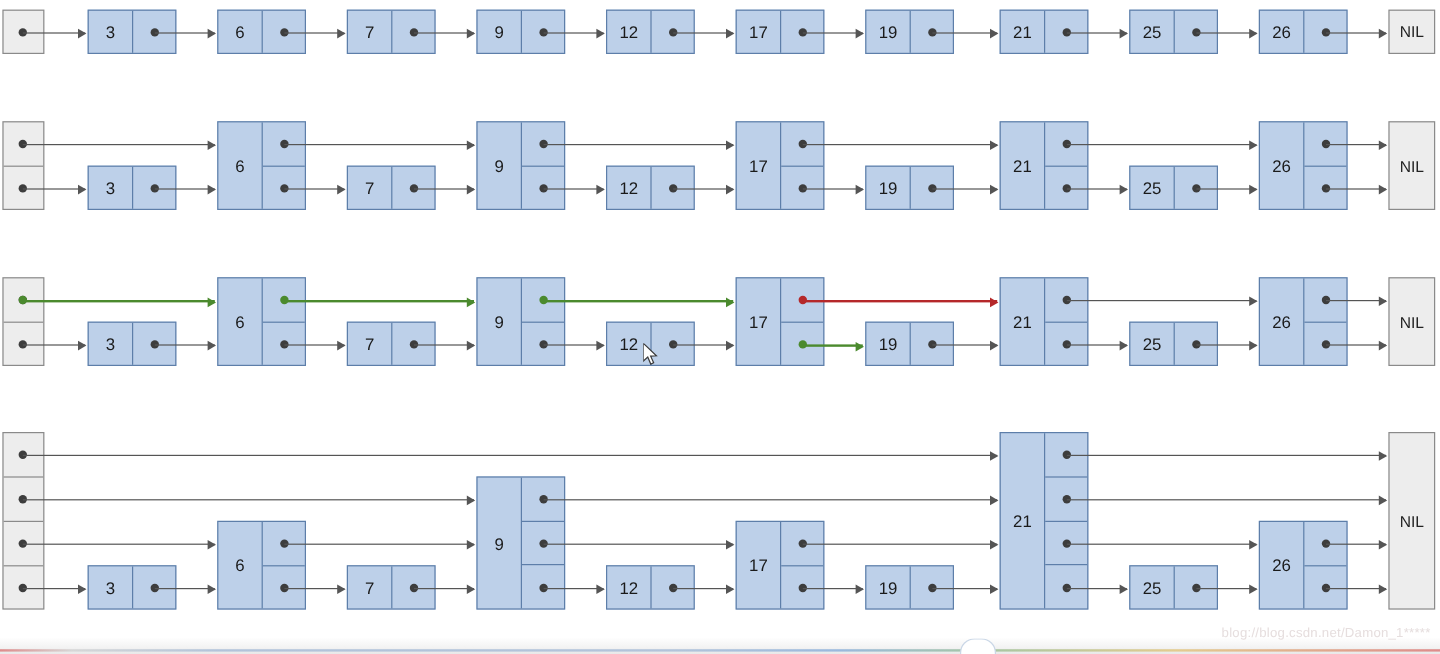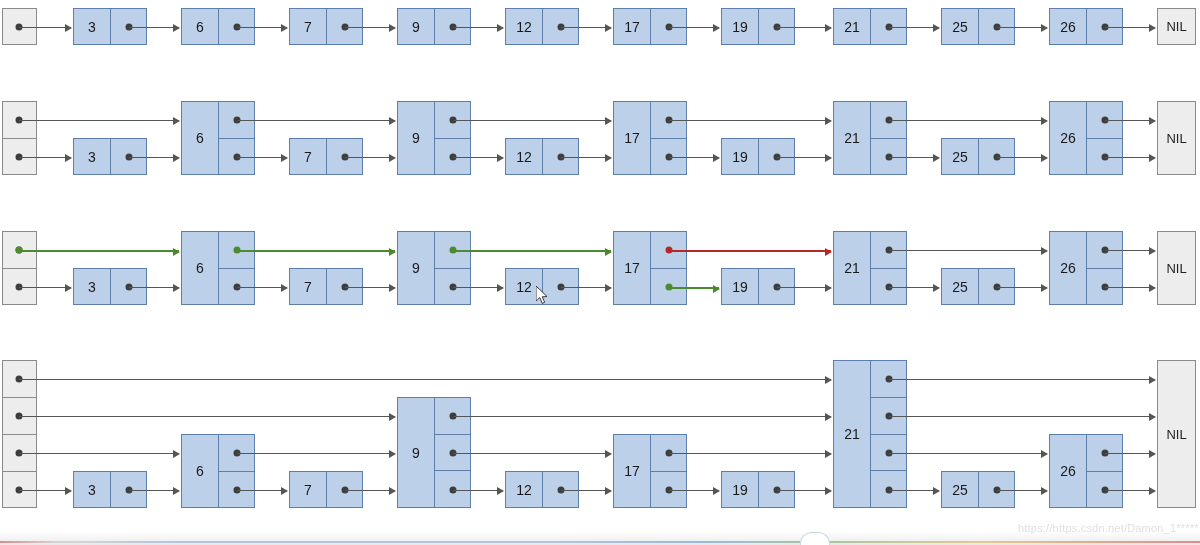--- a/index.html
+++ b/index.html
@@ -670,17 +670,17 @@
     <span class="dot" style="left: 1104.5px; top: 452.5px;"></span>
     <div class="arrow" style="left: 1104.5px; top: 452.5px; width: 50.5px;">
       <span class="head"></span>
     </div>
     <div class="box nil" style="left: 1157px; top: 360px; width: 39px; height: 148px;">NIL</div>
   </div>
 
 <div class="bottombar"></div>
 <div class="bottomline"></div>
 <div class="bottomtab"></div>
-<div class="watermark" style="left:1018px;top:522px;">https://https.csdn.net/Damon_1*****</div>
+<div class="watermark" style="left:1018px;top:522px;">blog://blog.csdn.net/Damon_1*****</div>
 
 <svg class="cursor" id="mousecursor" viewBox="0 0 14 20" xmlns="http://www.w3.org/2000/svg" style="left: 536px; top: 286px;">
   <polygon points="0,0 0,15 3.8,11.6 6.3,17.4 8.7,16.3 6.2,10.8 11,10.5" fill="#ffffff" stroke="#3a3a3a" stroke-width="1"></polygon>
 </svg>
 
 </body></html>

